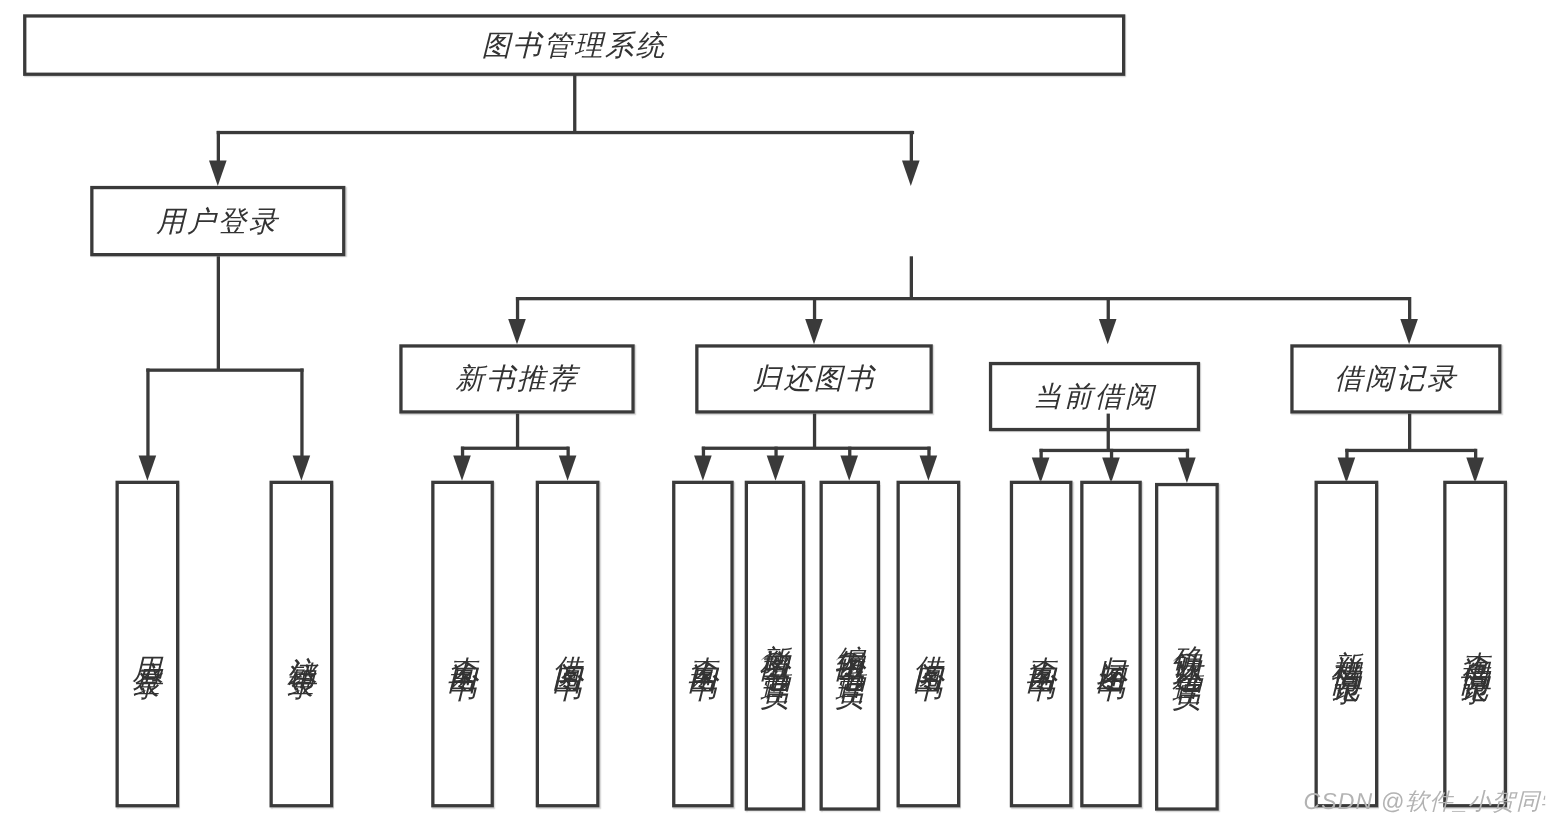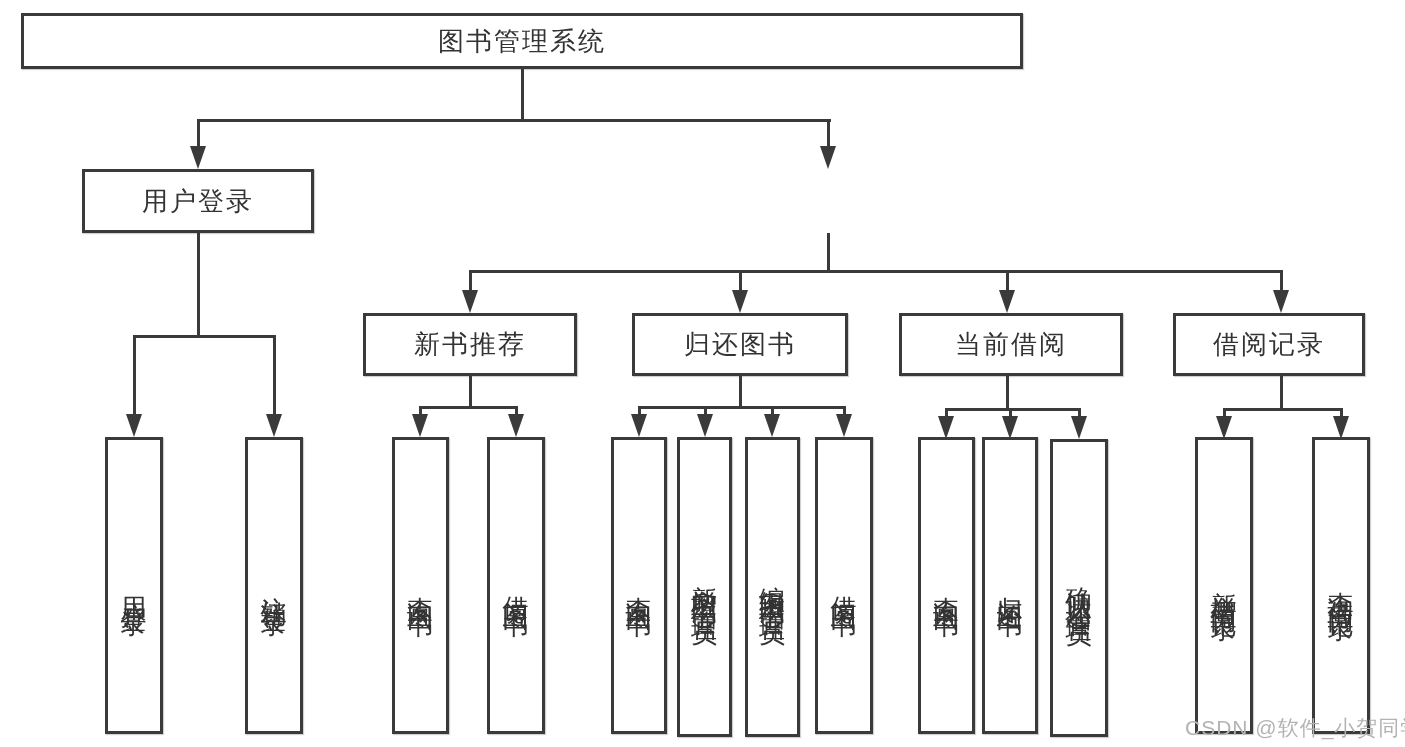--- a/index.html
+++ b/index.html
@@ -1,18 +1,18 @@
 <!DOCTYPE html>
 <html><head>
 <meta charset="utf-8">
 <style>
   html,body{margin:0;padding:0;background:#ffffff;}
   .canvas{
     position:relative;width:1405px;height:747px;background:#ffffff;overflow:hidden;
-    font-family:"Liberation Sans","DejaVu Sans",sans-serif;color:#333333;
+    font-family:"Liberation Sans","DejaVu Sans",sans-serif;color:#333333;font-style:italic;
   }
   .node{
     position:absolute;box-sizing:border-box;background:#ffffff;
     border:3px solid #3a3a3a;display:flex;align-items:center;justify-content:center;
     font-size:26px;color:#333333;letter-spacing:2px;
     box-shadow:1px 1px 1px rgba(0,0,0,0.18);
   }
   .node.vert{
     writing-mode:vertical-rl;text-orientation:mixed;
     letter-spacing:5px;line-height:1;
@@ -58,21 +58,21 @@
   <div class="arrow" style="left:462px;top:290px"></div>
   <div class="vl" style="left:739px;top:270px;height:22px"></div>
   <div class="arrow" style="left:732px;top:290px"></div>
   <div class="vl" style="left:1006px;top:270px;height:22px"></div>
   <div class="arrow" style="left:999px;top:290px"></div>
   <div class="vl" style="left:1280px;top:270px;height:22px"></div>
   <div class="arrow" style="left:1273px;top:290px"></div>
 
   <div class="node" style="left:363px;top:313px;width:214px;height:63px">新书推荐</div>
   <div class="node" style="left:632px;top:313px;width:216px;height:63px">归还图书</div>
-  <div class="node" style="left:899px;top:313px;width:224px;height:63px">当前借阅</div>
+  <div class="node" style="left:899px;top:329px;width:192px;height:63px">当前借阅</div>
   <div class="node" style="left:1173px;top:313px;width:192px;height:63px">借阅记录</div>
 
   <div class="vl" style="left:469px;top:376px;height:32px"></div>
   <div class="hl" style="left:419px;top:406px;width:98px"></div>
   <div class="vl" style="left:419px;top:406px;height:10px"></div>
   <div class="arrow" style="left:412px;top:414px"></div>
   <div class="vl" style="left:515px;top:406px;height:10px"></div>
   <div class="arrow" style="left:508px;top:414px"></div>
 
   <div class="vl" style="left:739px;top:376px;height:32px"></div>

